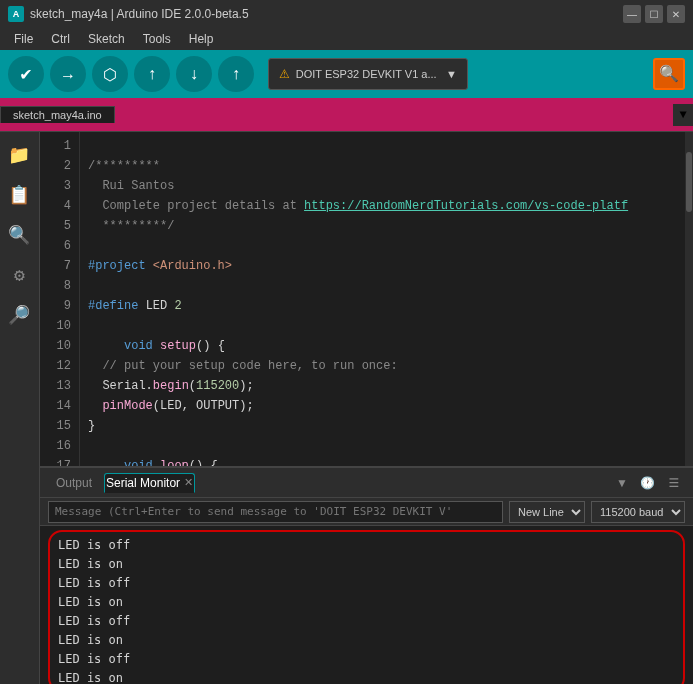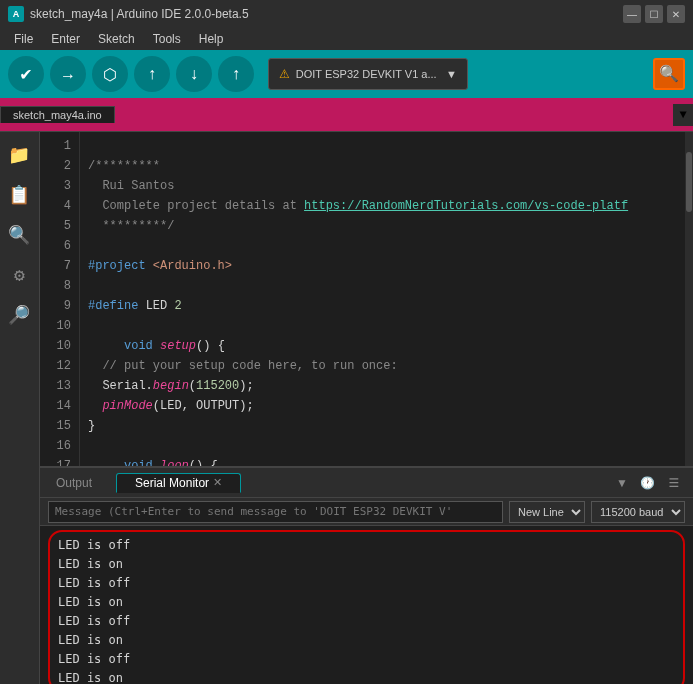--- a/index.html
+++ b/index.html
@@ -235,50 +235,50 @@
       border-radius: 3px;
       margin: 20px auto;
     }
 
     
     .c-comment { color: #888; }
     .c-link { color: #4ec9b0; text-decoration: underline; }
     .c-preprocessor { color: #569cd6; }
     .c-string { color: #ce9178; }
     .c-number { color: #b5cea8; }
-    .c-function { color: #ec4899; font-style: italic; }
+    .c-function { color: #f9a8d4; }
     .c-type { color: #569cd6; margin-left: 36px; }
     .c-plain { color: #d4d4d4; }
 
     
     .bottom-panel {
       height: 230px;
       background: #1e1e1e;
       border-top: 2px solid #444;
       display: flex;
       flex-direction: column;
     }
     .bottom-tabs {
       height: 30px;
       background: #2d2d2d;
       display: flex;
       align-items: center;
       padding: 0 8px;
-      gap: 16px;
+      gap: 4px;
       border-bottom: 1px solid #444;
     }
     .output-label {
       color: #888;
       font-family: Arial, sans-serif;
       font-size: 12px;
       padding: 2px 8px;
       cursor: pointer;
     }
     .bottom-tab {
-      padding: 2px 18px;
+      padding: 2px 1px;
       font-family: Arial, sans-serif;
       font-size: 12px;
       cursor: pointer;
       background: #1e1e1e;
       color: #ccc;
       border: 1px solid #555;
       border-bottom: none;
       display: flex;
       align-items: center;
       gap: 4px;
@@ -371,21 +371,21 @@
   </div>
   <div class="title-bar-controls">
     <button class="title-btn">—</button>
     <button class="title-btn">☐</button>
     <button class="title-btn close">✕</button>
   </div>
 </div>
 
 <div class="menu-bar">
   <span class="menu-item">File</span>
-  <span class="menu-item">Enter</span>
+  <span class="menu-item">Ctrl</span>
   <span class="menu-item">Sketch</span>
   <span class="menu-item">Tools</span>
   <span class="menu-item">Help</span>
 </div>
 
 <div class="toolbar">
   <button class="toolbar-btn verify">✔</button>
   <button class="toolbar-btn upload">→</button>
   <button class="toolbar-btn new">⬡</button>
   <button class="toolbar-btn open">↑</button>

